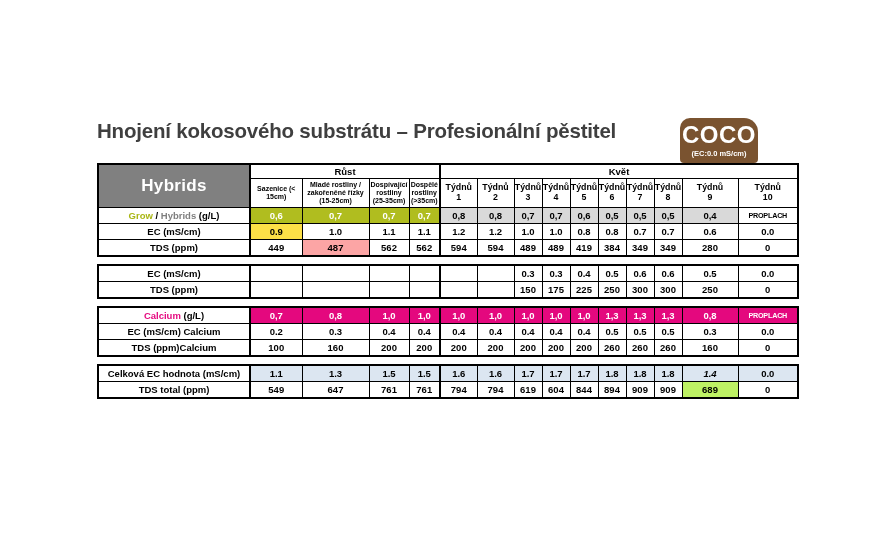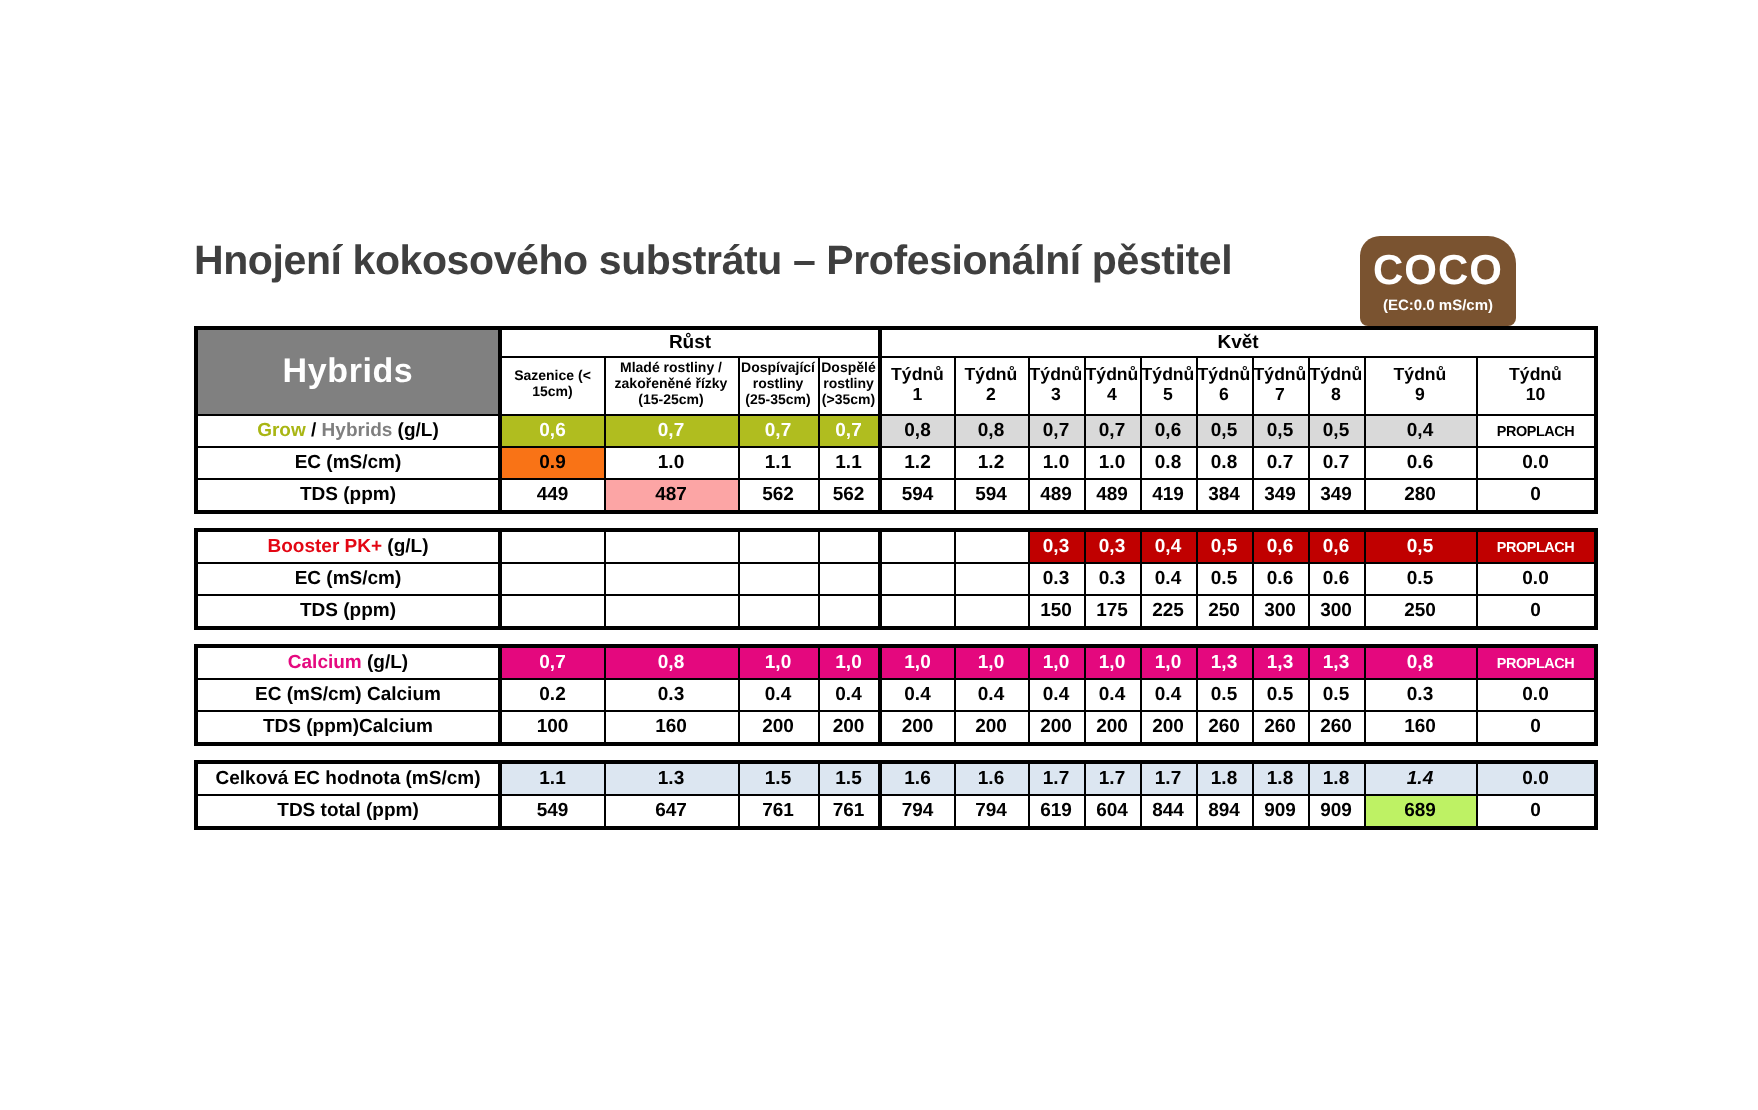--- a/index.html
+++ b/index.html
@@ -1,21 +1,21 @@
 <!DOCTYPE html>
 <html><head>
 <meta charset="utf-8">
 <style>
   html,body{margin:0;padding:0;}
   body{width:879px;height:555px;background:#fff;font-family:"Liberation Sans",sans-serif;}
   .page{position:relative;width:879px;height:555px;overflow:hidden;background:#fff;}
   .title{position:absolute;left:97px;top:119px;margin:0;font-size:20.5px;font-weight:700;color:#3f3f3f;letter-spacing:-0.2px;white-space:nowrap;}
   .badge{position:absolute;left:680px;top:118px;width:78px;height:45px;background:#7a5330;color:#fff;
          border-radius:10px 14px 4px 4px;display:flex;flex-direction:column;align-items:center;justify-content:center;}
-  .badge-title{font-size:21px;font-weight:700;line-height:1;letter-spacing:0.5px;}
+  .badge-title{font-size:24px;font-weight:700;line-height:1;letter-spacing:0.5px;}
   .badge-sub{font-size:7.5px;font-weight:700;margin-top:2px;white-space:nowrap;}
   #tables{position:absolute;left:97px;top:163px;}
   table{border-collapse:collapse;table-layout:fixed;}
   table.blk{border:2px solid #000;margin-bottom:7px;}
   th,td{border:1px solid #000;text-align:center;vertical-align:middle;padding:0;overflow:hidden;
         font-weight:700;color:#000;background:#fff;}
   td.val,td.lbl{height:15px;font-size:9.5px;line-height:1;}
   td.lbl{font-size:9.5px;}
   th.corner{background:#808080;color:#fff;font-size:17px;letter-spacing:0.3px;}
   th.group{height:13px;font-size:9.5px;}
@@ -118,21 +118,21 @@
             <td class="val" style="background: rgb(217, 217, 217); color: rgb(0, 0, 0);">0,7</td>
             <td class="val" style="background: rgb(217, 217, 217); color: rgb(0, 0, 0);">0,6</td>
             <td class="val" style="background: rgb(217, 217, 217); color: rgb(0, 0, 0);">0,5</td>
             <td class="val" style="background: rgb(217, 217, 217); color: rgb(0, 0, 0);">0,5</td>
             <td class="val" style="background: rgb(217, 217, 217); color: rgb(0, 0, 0);">0,5</td>
             <td class="val" style="background: rgb(217, 217, 217); color: rgb(0, 0, 0);">0,4</td>
             <td class="val small" style="background: rgb(255, 255, 255); color: rgb(0, 0, 0);">PROPLACH</td>
           </tr>
           <tr>
             <td class="lbl sep">EC (mS/cm)</td>
-            <td class="val" style="background: #f97316; color: rgb(0, 0, 0);">0.9</td>
+            <td class="val" style="background: #fde047; color: rgb(0, 0, 0);">0.9</td>
             <td class="val" style="background: rgb(255, 255, 255); color: rgb(0, 0, 0);">1.0</td>
             <td class="val" style="background: rgb(255, 255, 255); color: rgb(0, 0, 0);">1.1</td>
             <td class="val sep" style="background: rgb(255, 255, 255); color: rgb(0, 0, 0);">1.1</td>
             <td class="val" style="background: rgb(255, 255, 255); color: rgb(0, 0, 0);">1.2</td>
             <td class="val" style="background: rgb(255, 255, 255); color: rgb(0, 0, 0);">1.2</td>
             <td class="val" style="background: rgb(255, 255, 255); color: rgb(0, 0, 0);">1.0</td>
             <td class="val" style="background: rgb(255, 255, 255); color: rgb(0, 0, 0);">1.0</td>
             <td class="val" style="background: rgb(255, 255, 255); color: rgb(0, 0, 0);">0.8</td>
             <td class="val" style="background: rgb(255, 255, 255); color: rgb(0, 0, 0);">0.8</td>
             <td class="val" style="background: rgb(255, 255, 255); color: rgb(0, 0, 0);">0.7</td>
@@ -172,37 +172,20 @@
           <col style="width: 28px;">
           <col style="width: 28px;">
           <col style="width: 28px;">
           <col style="width: 28px;">
           <col style="width: 28px;">
           <col style="width: 56px;">
           <col style="width: 60px;">
         </colgroup>
         <tbody>
           <tr>
-            <td class="lbl sep"><span style="color: rgb(227, 6, 19);">Booster PK+</span><span style="color: rgb(0, 0, 0);"> (g/L)</span></td>
-            <td class="val" style="background: rgb(255, 255, 255); color: rgb(0, 0, 0);"></td>
-            <td class="val" style="background: rgb(255, 255, 255); color: rgb(0, 0, 0);"></td>
-            <td class="val" style="background: rgb(255, 255, 255); color: rgb(0, 0, 0);"></td>
-            <td class="val sep" style="background: rgb(255, 255, 255); color: rgb(0, 0, 0);"></td>
-            <td class="val" style="background: rgb(255, 255, 255); color: rgb(0, 0, 0);"></td>
-            <td class="val" style="background: rgb(255, 255, 255); color: rgb(0, 0, 0);"></td>
-            <td class="val" style="background: rgb(192, 0, 0); color: rgb(255, 255, 255);">0,3</td>
-            <td class="val" style="background: rgb(192, 0, 0); color: rgb(255, 255, 255);">0,3</td>
-            <td class="val" style="background: rgb(192, 0, 0); color: rgb(255, 255, 255);">0,4</td>
-            <td class="val" style="background: rgb(192, 0, 0); color: rgb(255, 255, 255);">0,5</td>
-            <td class="val" style="background: rgb(192, 0, 0); color: rgb(255, 255, 255);">0,6</td>
-            <td class="val" style="background: rgb(192, 0, 0); color: rgb(255, 255, 255);">0,6</td>
-            <td class="val" style="background: rgb(192, 0, 0); color: rgb(255, 255, 255);">0,5</td>
-            <td class="val small" style="background: rgb(192, 0, 0); color: rgb(255, 255, 255);">PROPLACH</td>
-          </tr>
-          <tr>
             <td class="lbl sep">EC (mS/cm)</td>
             <td class="val" style="background: rgb(255, 255, 255); color: rgb(0, 0, 0);"></td>
             <td class="val" style="background: rgb(255, 255, 255); color: rgb(0, 0, 0);"></td>
             <td class="val" style="background: rgb(255, 255, 255); color: rgb(0, 0, 0);"></td>
             <td class="val sep" style="background: rgb(255, 255, 255); color: rgb(0, 0, 0);"></td>
             <td class="val" style="background: rgb(255, 255, 255); color: rgb(0, 0, 0);"></td>
             <td class="val" style="background: rgb(255, 255, 255); color: rgb(0, 0, 0);"></td>
             <td class="val" style="background: rgb(255, 255, 255); color: rgb(0, 0, 0);">0.3</td>
             <td class="val" style="background: rgb(255, 255, 255); color: rgb(0, 0, 0);">0.3</td>
             <td class="val" style="background: rgb(255, 255, 255); color: rgb(0, 0, 0);">0.4</td>

